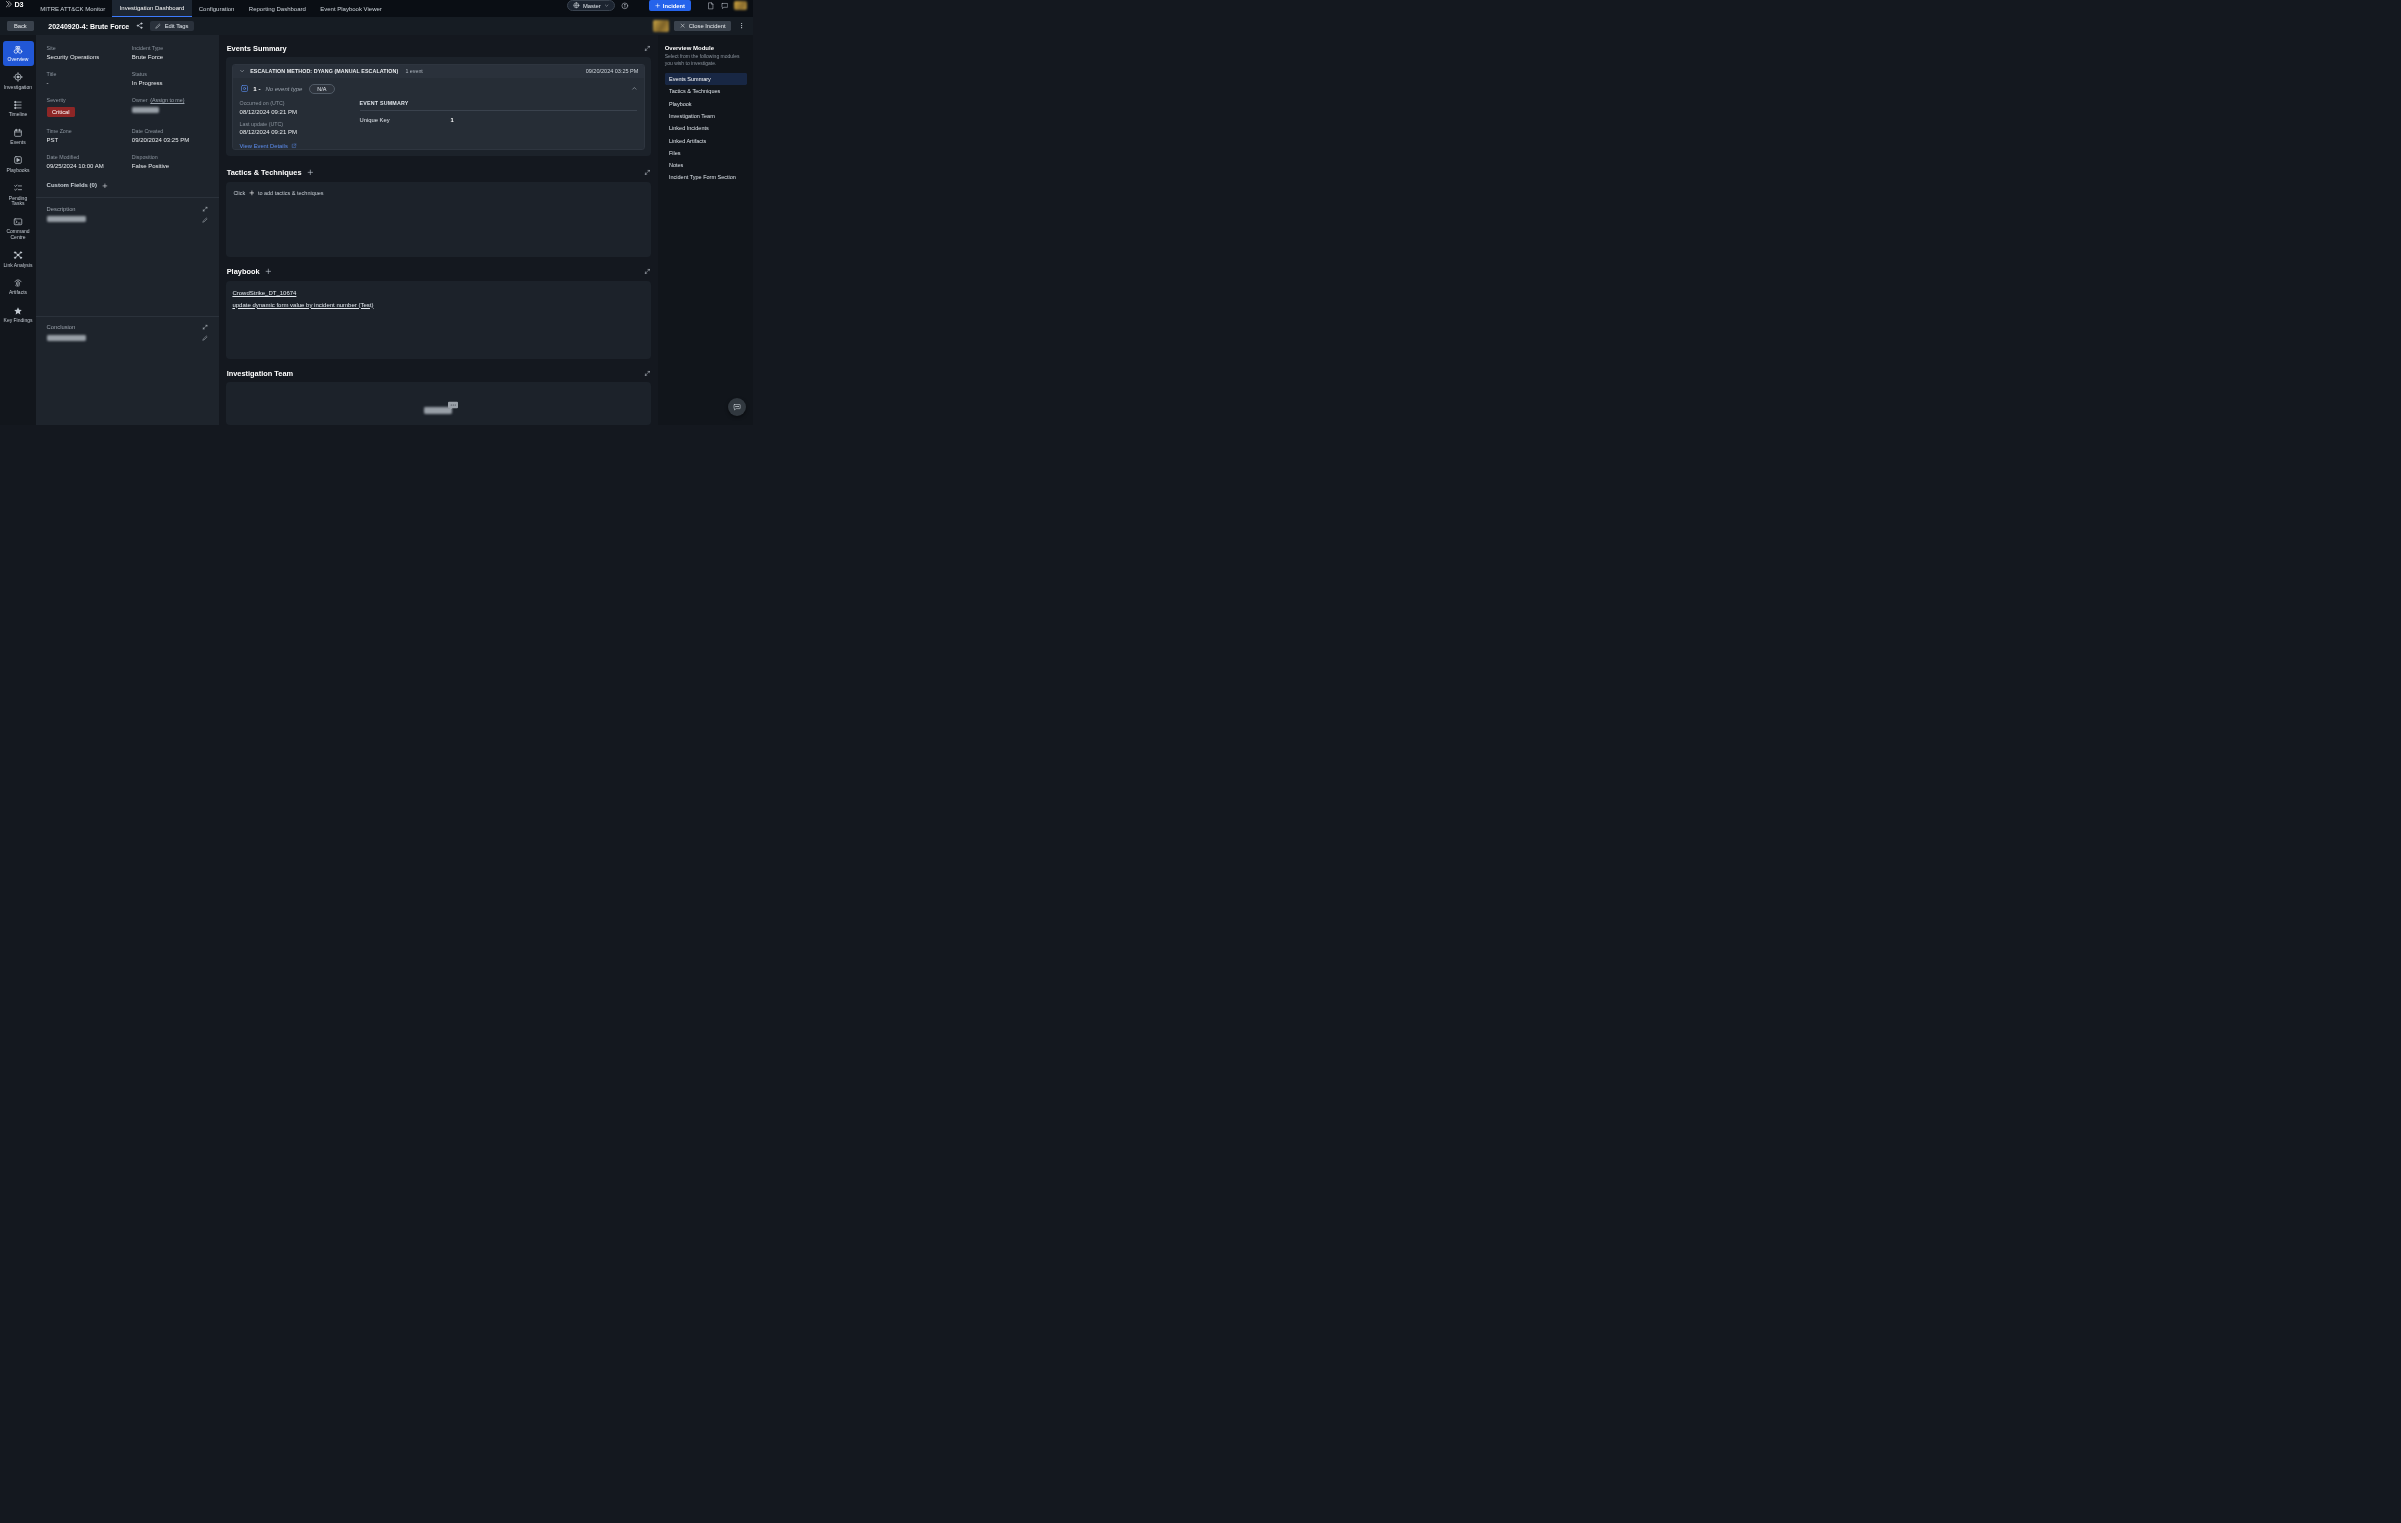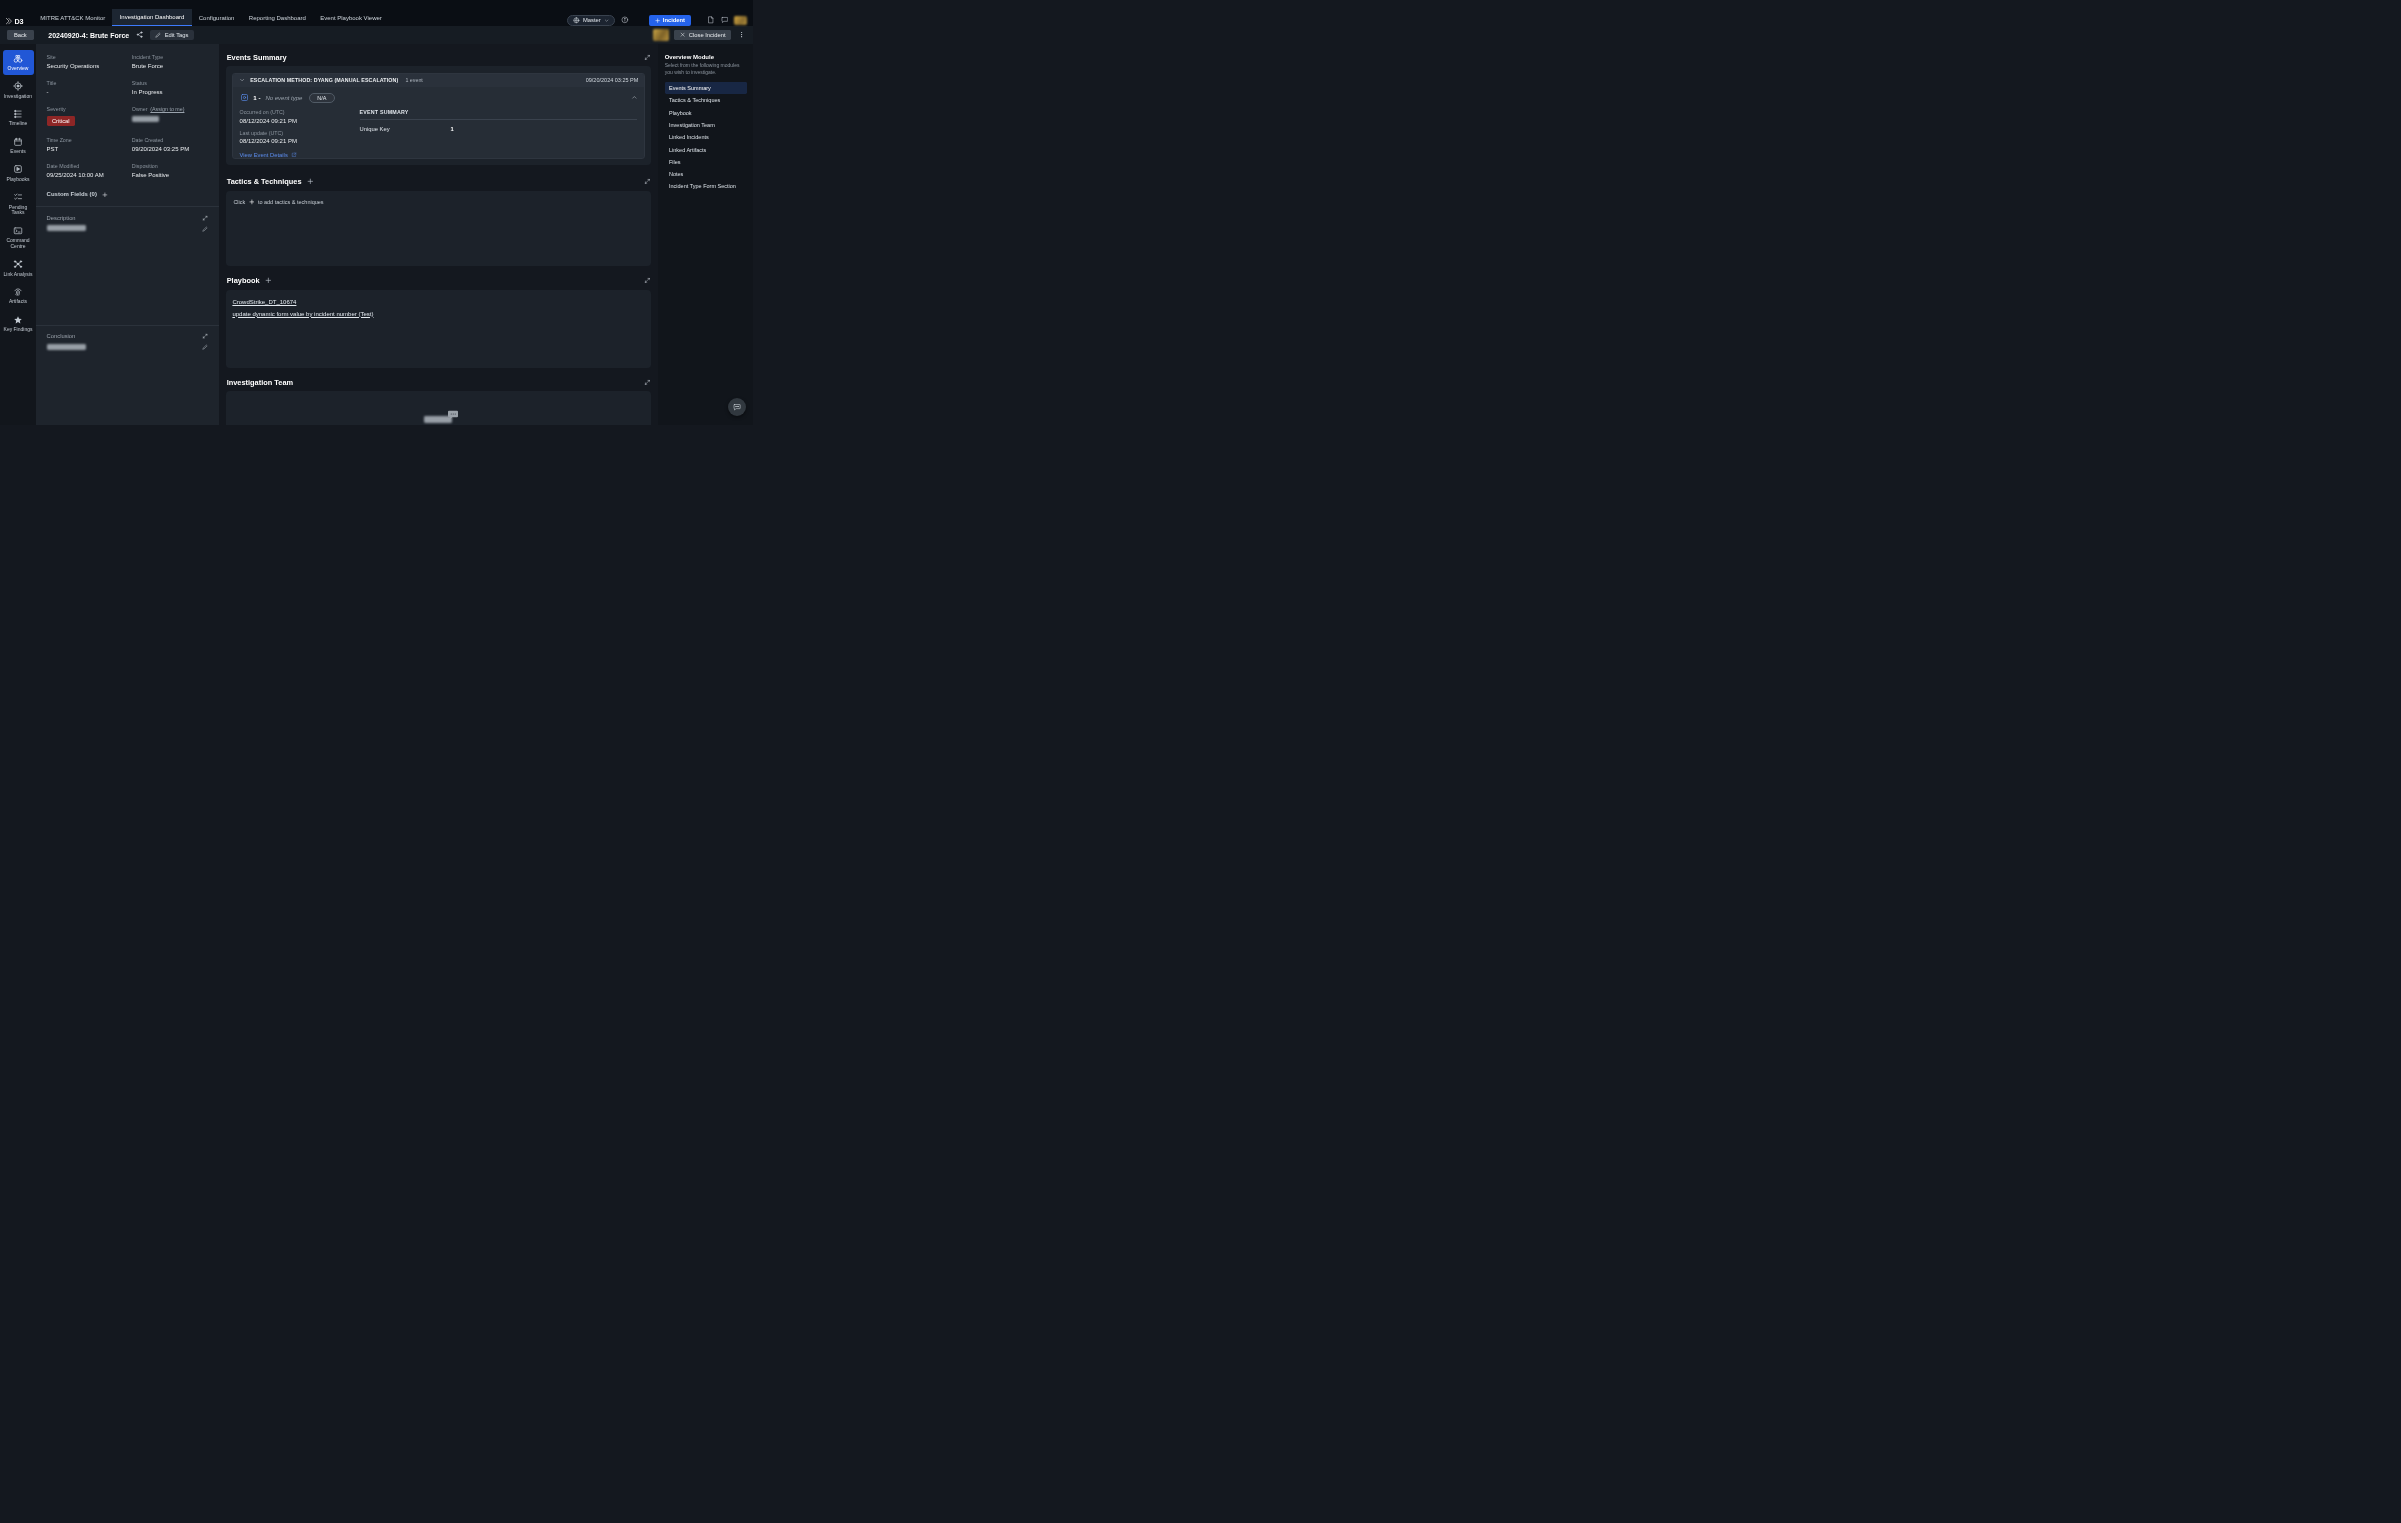--- a/index.html
+++ b/index.html
@@ -3,21 +3,21 @@
 <meta charset="utf-8">
 <style>
   *{margin:0;padding:0;box-sizing:border-box}
   html,body{width:753px;height:425px;overflow:hidden}
   body{background:#14181f;font-family:"Liberation Sans",sans-serif;color:#e6e9ec;position:relative}
   svg{display:block}
   .ic{width:7.7px;height:7.7px;stroke:currentColor;fill:none;stroke-width:1.7;stroke-linecap:round;stroke-linejoin:round}
   .ic-fill{width:7.7px;height:7.7px;fill:currentColor;stroke:none}
 
   
-  .topnav{height:26px;background:#0a0e14;display:flex;align-items:flex-end;padding:0 5.8px 0 4.8px}
+  .topnav{height:17px;background:#0a0e14;display:flex;align-items:flex-start;padding:0 5.8px 0 4.8px}
   .logo{display:flex;align-items:center;gap:1.4px;color:#fff;font-weight:bold;font-size:7.2px;margin-right:9.6px;cursor:pointer}
   .nav-item{font-size:6px;color:#cdd4db;padding:0 7.2px;height:17px;display:flex;align-items:center;cursor:pointer;white-space:nowrap}
   .nav-item.active{background:#1d2632;border-bottom:1px solid #3d7bfd;color:#fff}
   .topnav-right{margin-left:auto;display:flex;align-items:center;gap:5.8px}
   .master-pill{display:flex;align-items:center;gap:2.9px;background:#1c2430;border:0.5px solid #39424e;border-radius:6.7px;padding:1.4px 5.3px;font-size:5.8px;color:#e2e7ec;cursor:pointer}
   .incident-btn{background:#2563eb;color:#fff;font-size:5.8px;font-weight:bold;padding:2.4px 5.8px;border-radius:1.9px;display:flex;gap:2.9px;align-items:center;cursor:pointer;margin-left:14.4px}
   .icon-btn{color:#c3cad2;cursor:pointer;display:flex;align-items:center}
   .avatar-blur{width:13px;height:9px;border-radius:1.9px;background:linear-gradient(120deg,#d2a63f,#8a6d2f 60%,#b5913c);filter:blur(1px);cursor:pointer}
 
   

